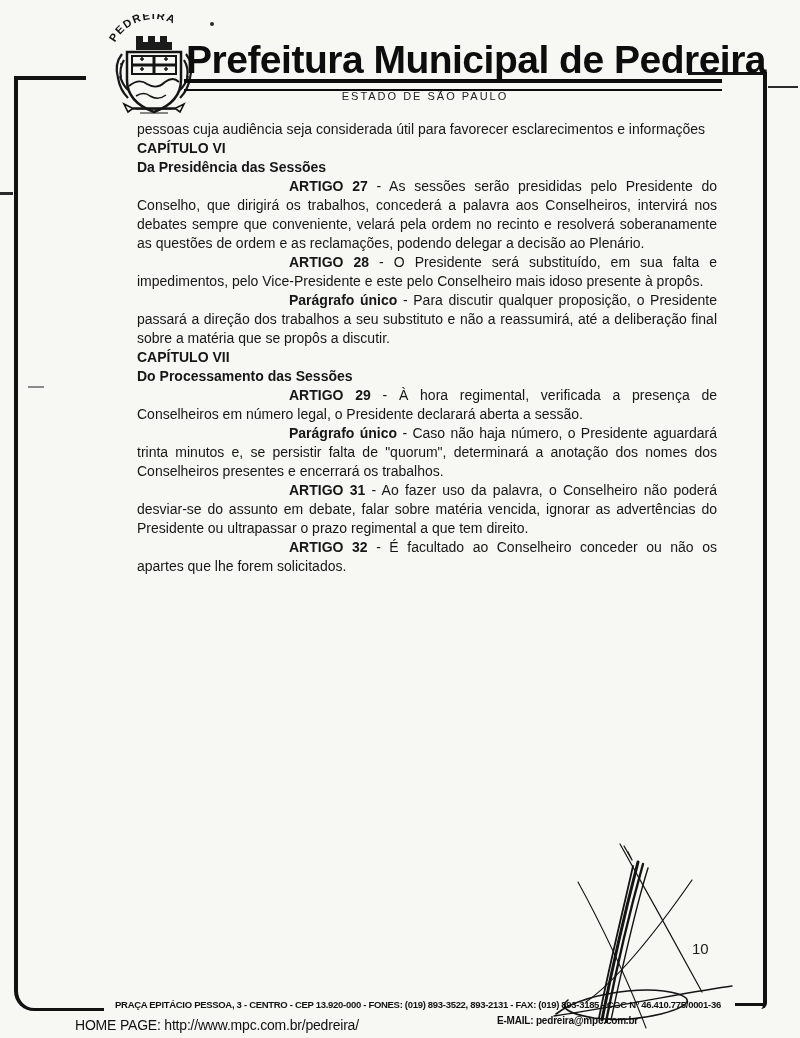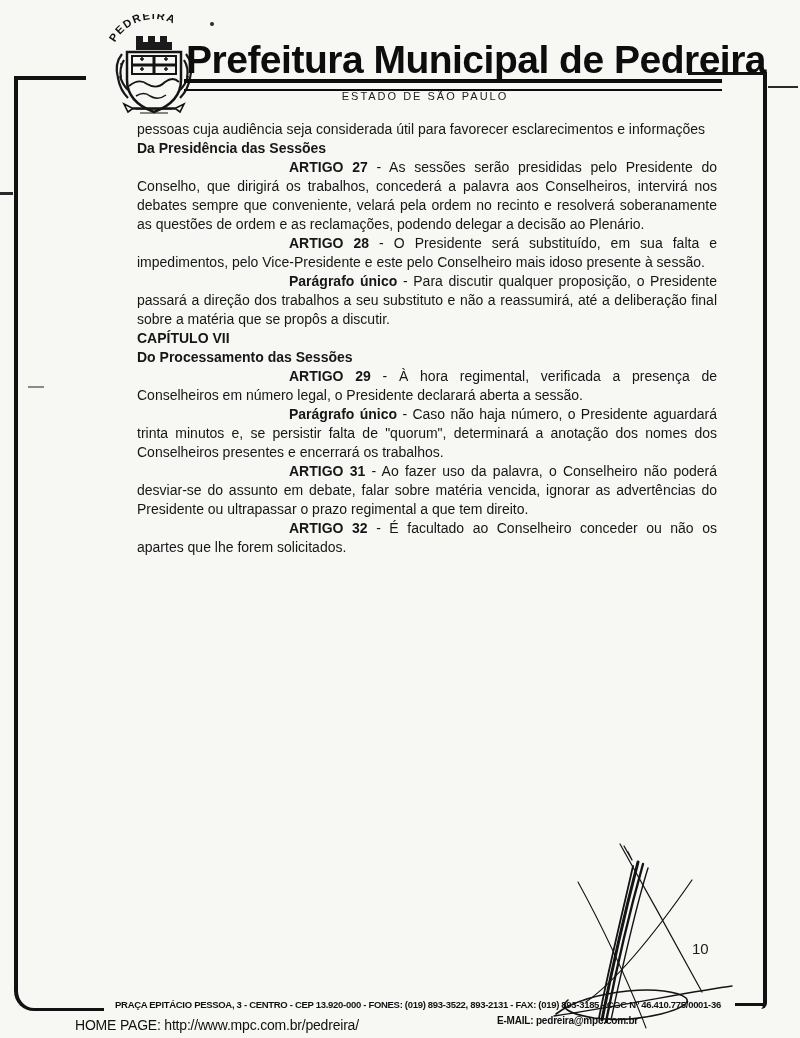--- a/index.html
+++ b/index.html
@@ -123,25 +123,26 @@
     <path d="M40 95 h36 M44 99 h28" stroke="#141414" stroke-width="1.2"></path>
   </svg>
 
   <div class="hdr-title">Prefeitura Municipal de Pedreira</div>
   <div class="hdr-underline"></div>
   <div class="hdr-subtitle">ESTADO DE SÃO PAULO</div>
 
   <div class="content">
     <p>pessoas cuja audiência seja considerada útil para favorecer esclarecimentos e informações</p>
 
+    <p class="chapter mt-cap6">CAPÍTULO VI</p>
     <p class="chapter mt-sub6">Da Presidência das Sessões</p>
 
     <p class="art mt-a27"><b>ARTIGO 27</b><span> - As sessões serão presididas pelo Presidente do Conselho, que dirigirá os trabalhos, concederá a palavra aos Conselheiros, intervirá nos debates sempre que conveniente, velará pela ordem no recinto e resolverá soberanamente as questões de ordem e as reclamações, podendo delegar a decisão ao Plenário.</span></p>
 
-    <p class="art mt-a28"><b>ARTIGO 28</b><span> - O Presidente será substituído, em sua falta e impedimentos, pelo Vice-Presidente e este pelo Conselheiro mais idoso presente à sessão.</span></p>
+    <p class="art mt-a28"><b>ARTIGO 28</b><span> - O Presidente será substituído, em sua falta e impedimentos, pelo Vice-Presidente e este pelo Conselheiro mais idoso presente à propôs.</span></p>
 
     <p class="art mt-p28"><b>Parágrafo único</b><span> - Para discutir qualquer proposição, o Presidente passará a direção dos trabalhos a seu substituto e não a reassumirá, até a deliberação final sobre a matéria que se propôs a discutir.</span></p>
 
     <p class="chapter mt-cap7">CAPÍTULO VII</p>
     <p class="chapter mt-sub7">Do Processamento das Sessões</p>
 
     <p class="art mt-a29"><b>ARTIGO 29</b><span> - À hora regimental, verificada a presença de Conselheiros em número legal, o Presidente declarará aberta a sessão.</span></p>
 
     <p class="art mt-p29"><b>Parágrafo único</b><span> - Caso não haja número, o Presidente aguardará trinta minutos e, se persistir falta de "quorum", determinará a anotação dos nomes dos Conselheiros presentes e encerrará os trabalhos.</span></p>
 

